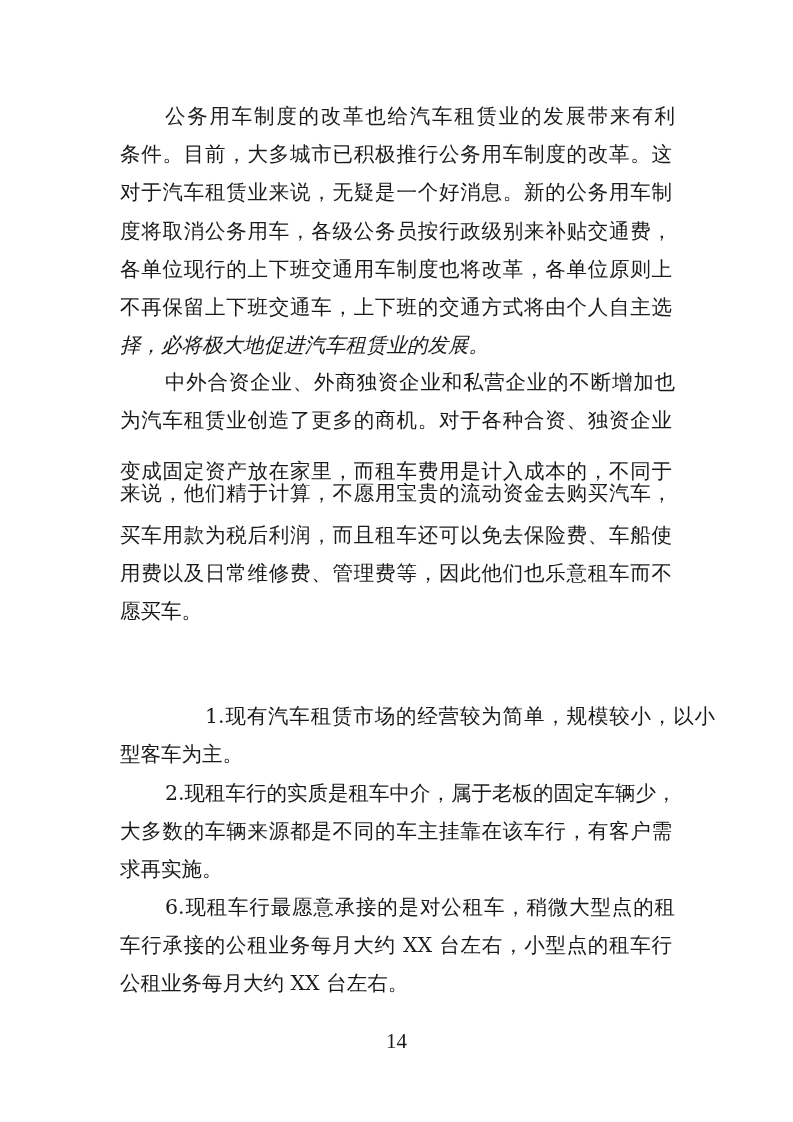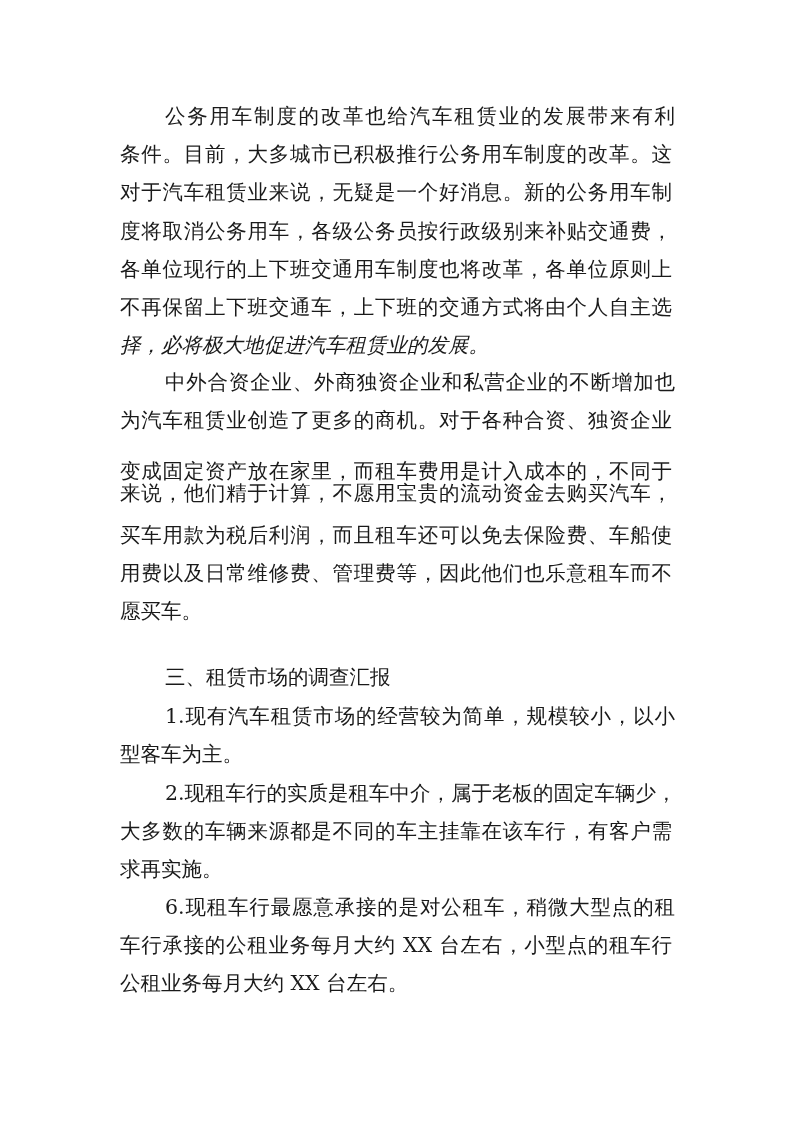--- a/index.html
+++ b/index.html
@@ -69,32 +69,32 @@
   <div>
     <div class="line indent" style="top: 368px;">中外合资企业、外商独资企业和私营企业的不断增加也</div>
     <div class="line" style="top: 406.2px;">为汽车租赁业创造了更多的商机。对于各种合资、独资企业</div>
     <div class="line" style="top: 444.4px; margin-top: 35px;">来说，他们精于计算，不愿用宝贵的流动资金去购买汽车，</div>
     <div class="line" style="top: 457px;">变成固定资产放在家里，而租车费用是计入成本的，不同于</div>
     <div class="line" style="top: 520.8px;">买车用款为税后利润，而且租车还可以免去保险费、车船使</div>
     <div class="line" style="top: 559px;">用费以及日常维修费、管理费等，因此他们也乐意租车而不</div>
     <div class="line last" style="top: 597.2px;">愿买车。</div>
   </div>
 
-  <div class="line indent last" style="top: 663px;">三、租赁市场的调查汇报</div>
 
   <div>
-    <div class="line indent" style="top: 702px;">1.现有汽车租赁市场的经营较为简单，规模较小，以小</div>
+    <div class="line indent" style="top: 702px; margin-left: 40px;">1.现有汽车租赁市场的经营较为简单，规模较小，以小</div>
     <div class="line last" style="top: 740.2px;">型客车为主。</div>
   </div>
 
   <div>
     <div class="line indent" style="top: 779px;">2.现租车行的实质是租车中介，属于老板的固定车辆少，</div>
     <div class="line" style="top: 817.2px;">大多数的车辆来源都是不同的车主挂靠在该车行，有客户需</div>
     <div class="line last" style="top: 855.4px;">求再实施。</div>
   </div>
 
   <div>
     <div class="line indent" style="top: 893px;">6.现租车行最愿意承接的是对公租车，稍微大型点的租</div>
     <div class="line" style="top: 931.2px;">车行承接的公租业务每月大约 XX 台左右，小型点的租车行</div>
     <div class="line last" style="top: 969.4px;">公租业务每月大约 XX 台左右。</div>
   </div>
 
+  <div class="page-number" style="top: 1027px;">14</div>
 </div>
 
 </body></html>

